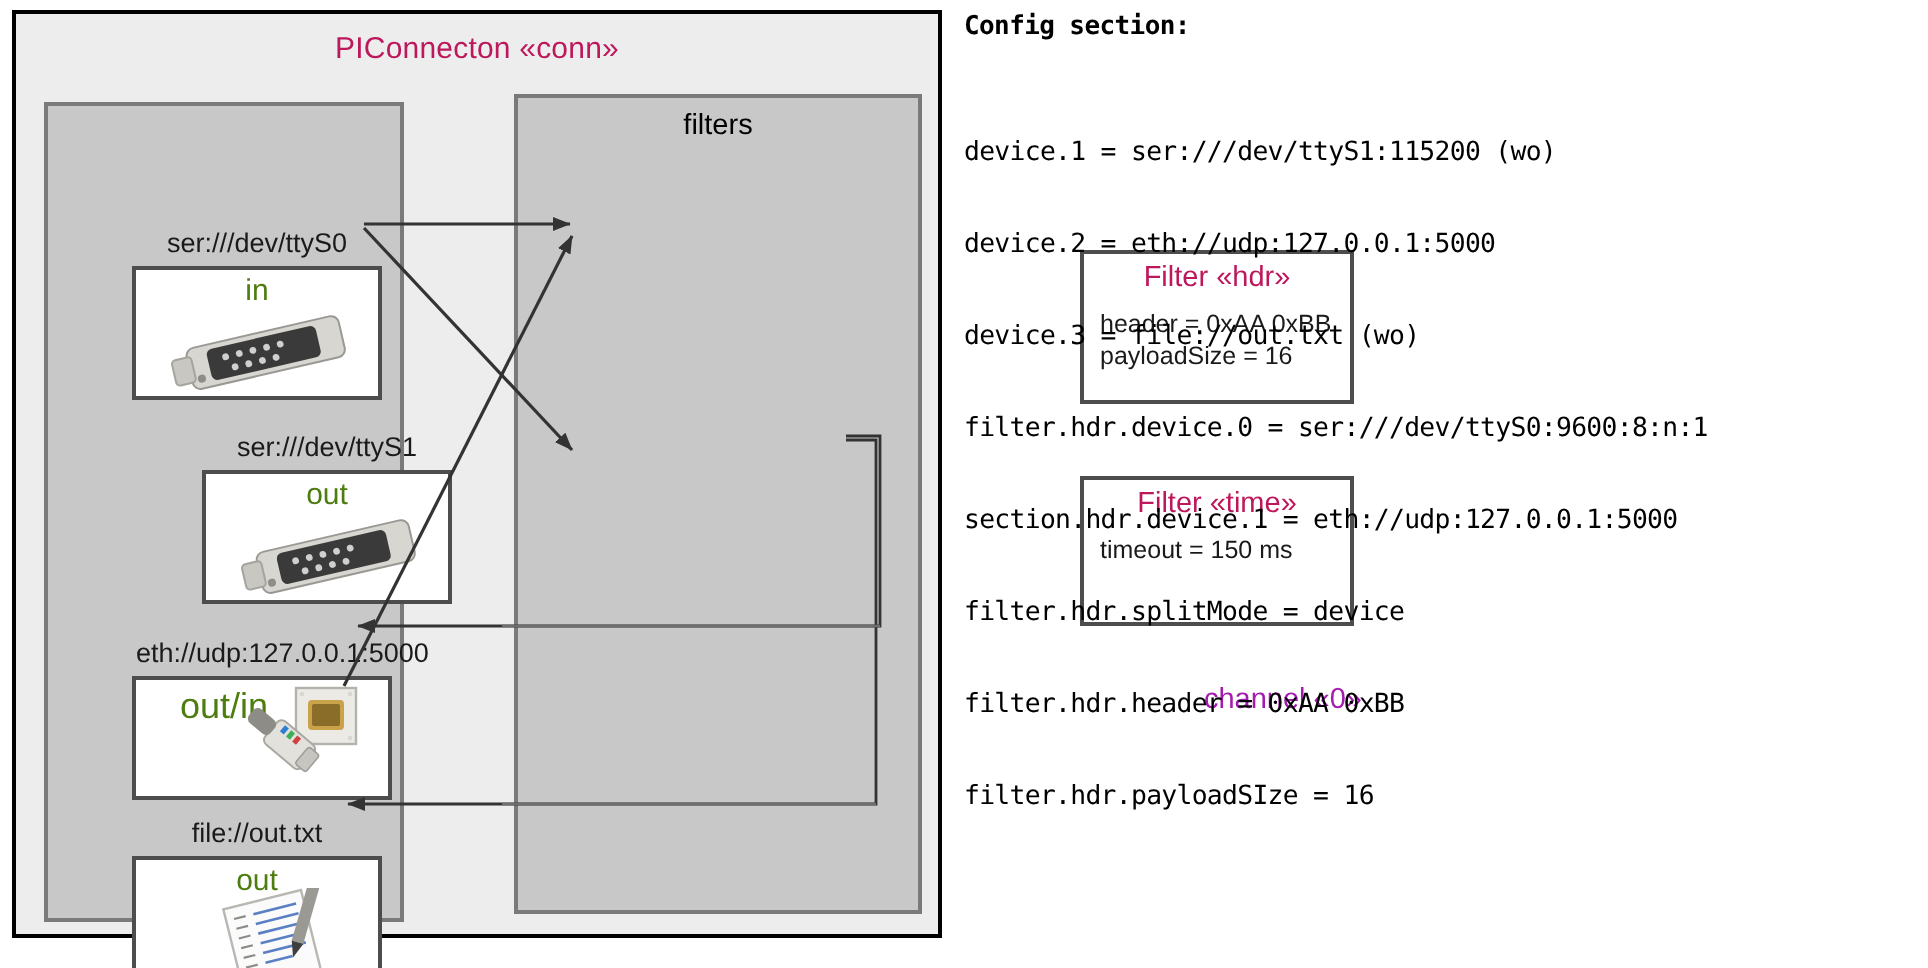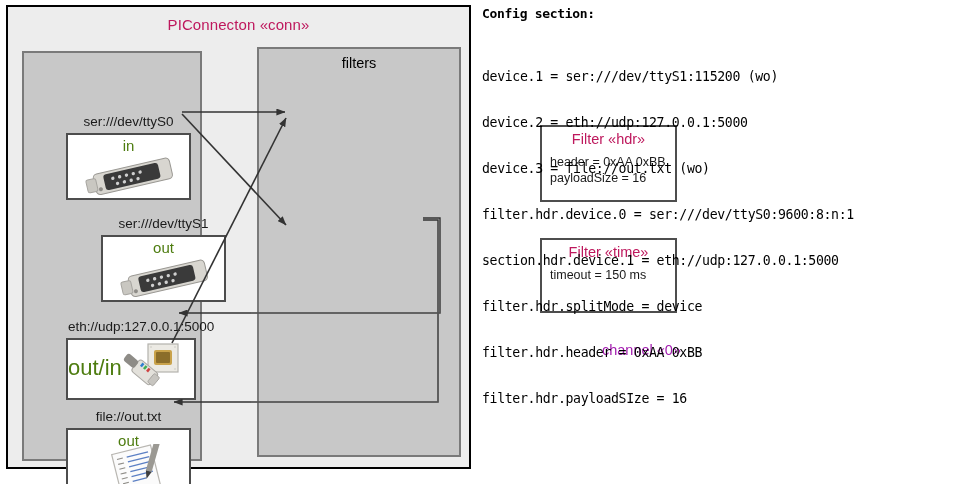--- a/index.html
+++ b/index.html
@@ -77,26 +77,25 @@
     position: absolute;
     font-size: 15px;
     color: #4d7c0f;
     top: 2px;
     width: 100%;
     text-align: center;
     left: 0;
   }
   .node-label.left {
     text-align: left;
-    padding-left: 0;
+    padding-left: 22px;
     width: auto;
     box-sizing: border-box;
-    font-size: 22px;
+    font-size: 18px;
     top: 3px;
-    margin-top: 12px;
   }
 
   
   #dev-tty0 { left: 42px; top: 80px; width: 125px; height: 67px; }
   #dev-tty1 { left: 42px; top: 182px; width: 125px; height: 67px; margin-left: 35px; }
   #dev-eth  { left: 42px; top: 285px; width: 130px; height: 62px; }
   #dev-file { left: 42px; top: 375px; width: 125px; height: 67px; }
 
   
   #filter-hdr  { left: 281px; top: 76px; width: 137px; height: 77px; }

